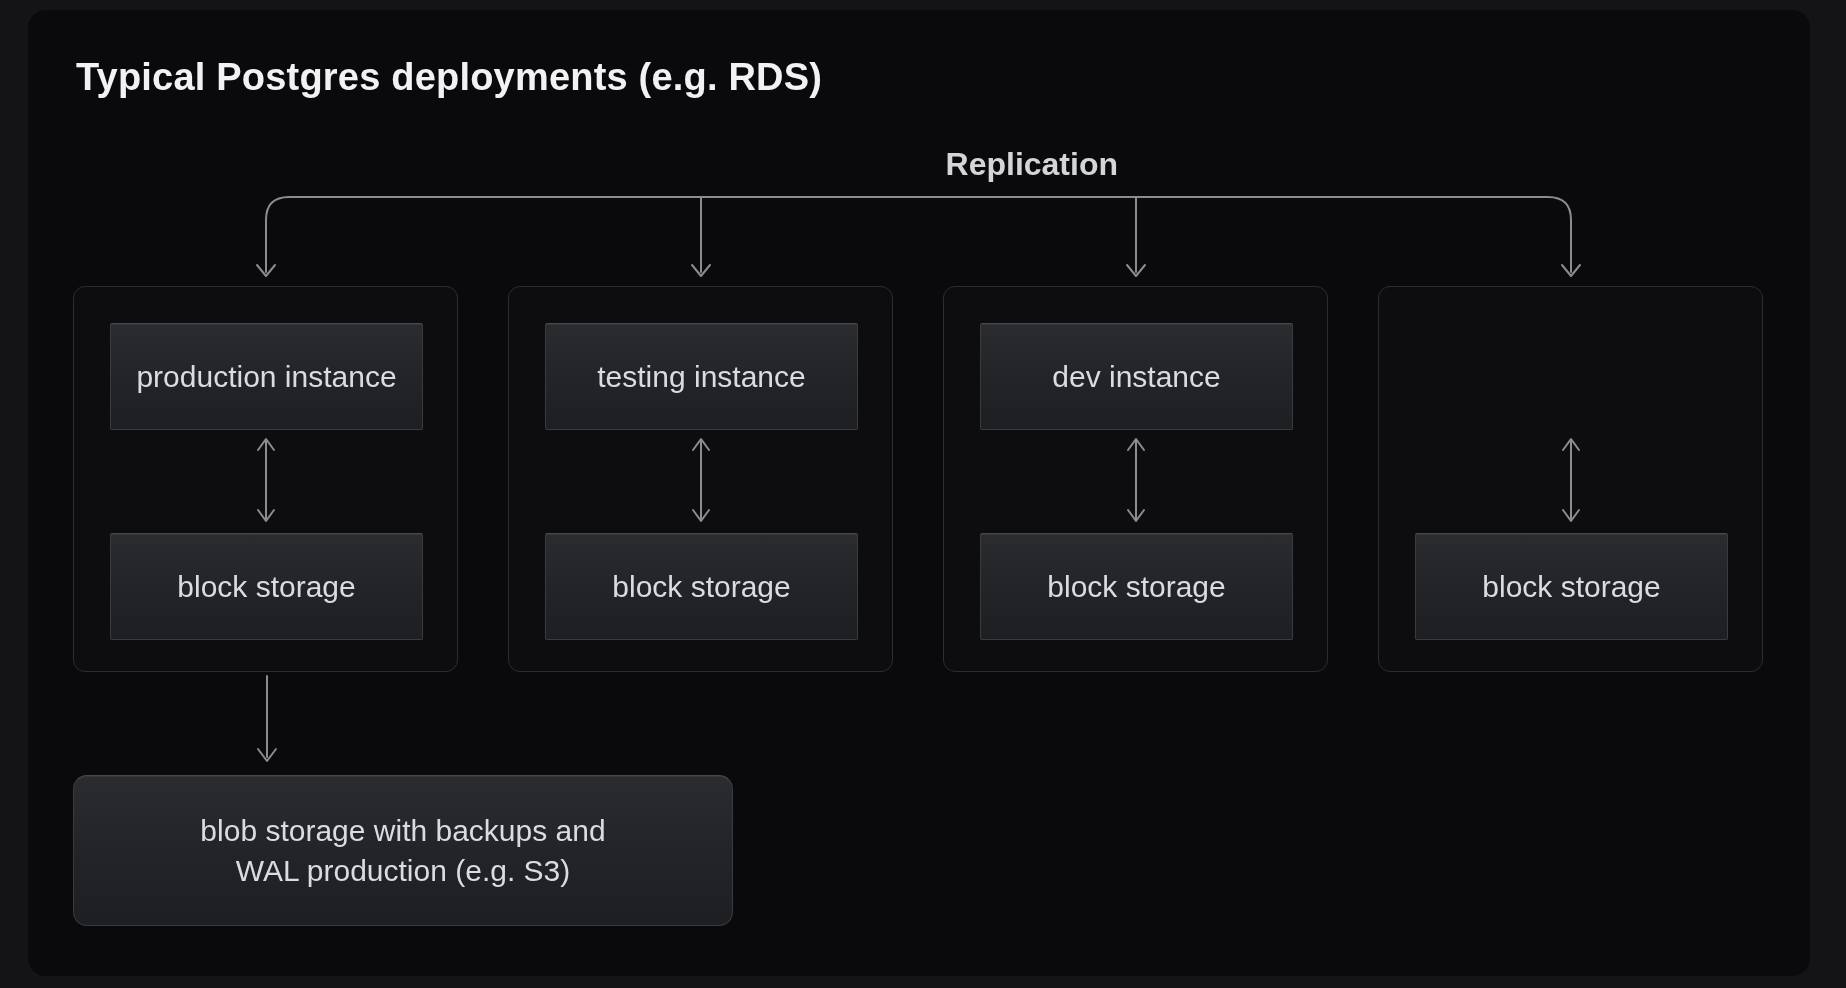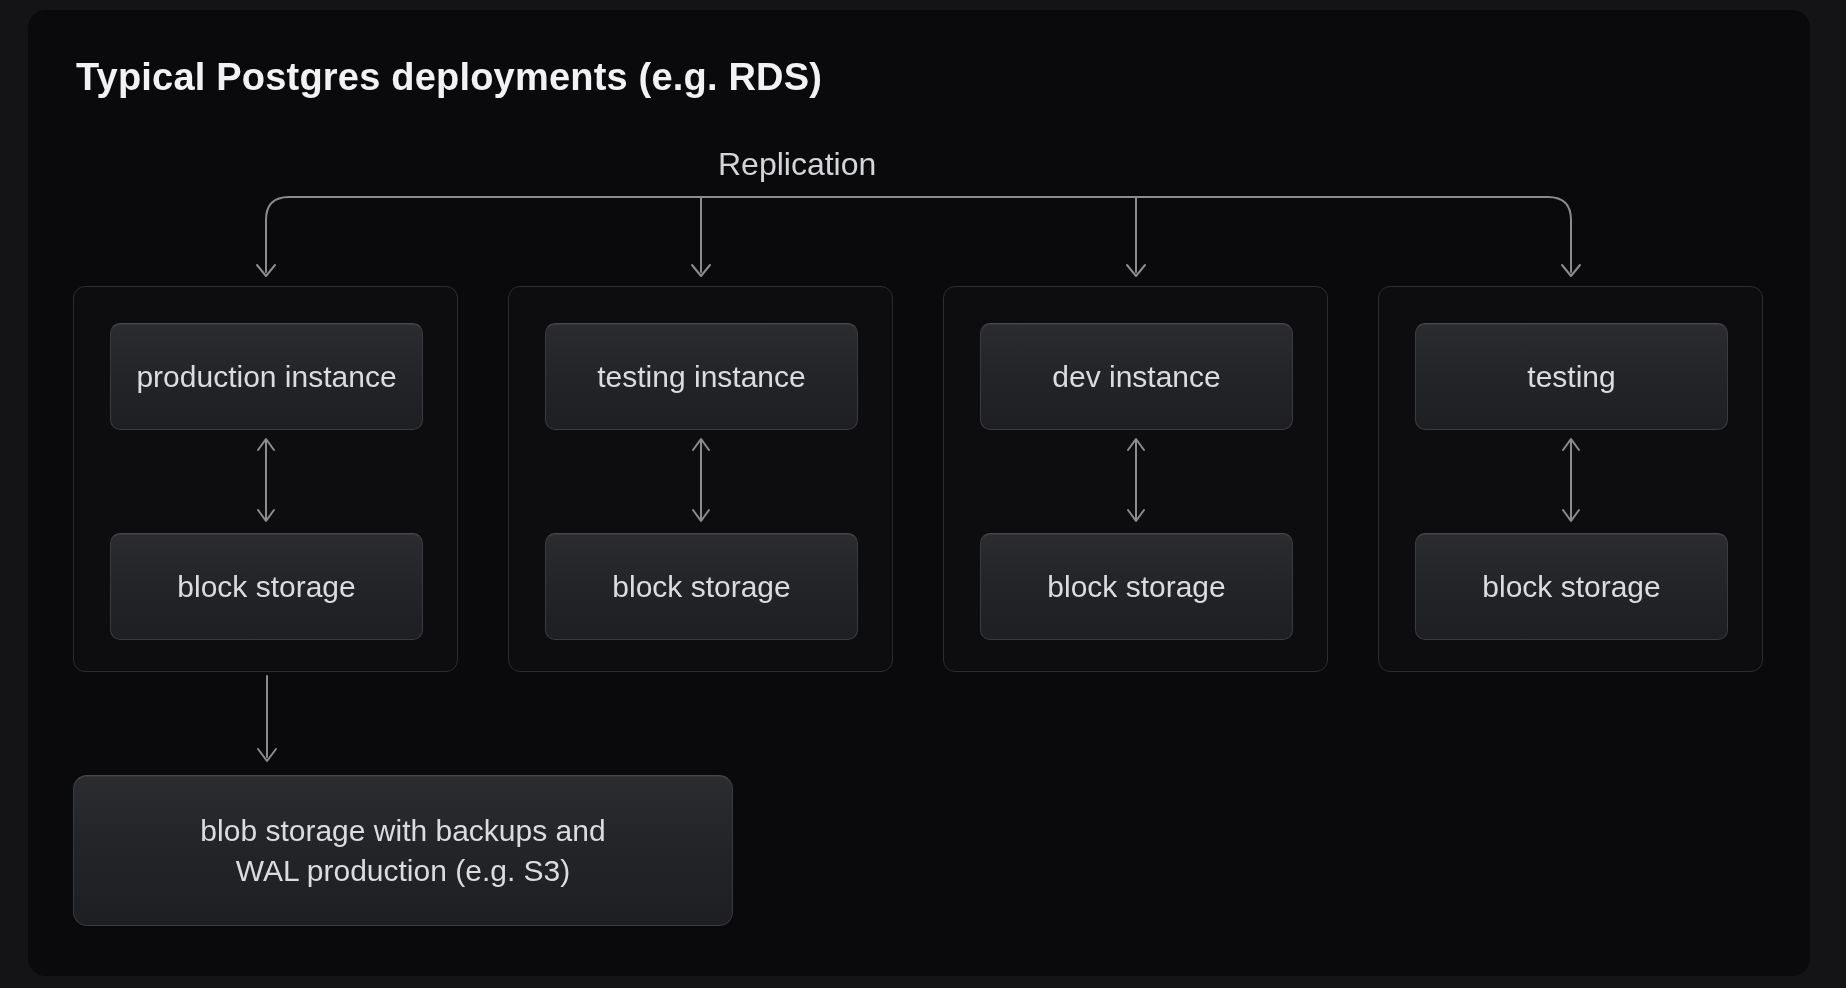--- a/index.html
+++ b/index.html
@@ -44,23 +44,23 @@
     font-weight: 700;
     letter-spacing: 0.2px;
     color: var(--title-text);
     line-height: 42px;
   }
   .replication-label {
     position: absolute;
     left: 718px;
     top: 146px;
     width: 400px;
-    text-align: left;
+    text-align: right;
     font-size: 32px;
-    font-weight: 400;
+    font-weight: 700;
     color: var(--replication-text);
     line-height: 36px;
   }
   .connectors {
     position: absolute;
     left: 0;
     top: 0;
     width: 1846px;
     height: 988px;
     pointer-events: none;
@@ -83,21 +83,21 @@
   }
   .group-1 { left: 73px; }
   .group-2 { left: 508px; }
   .group-3 { left: 943px; padding-left: 16px; }
   .group-4 { left: 1378px; }
   .node {
     position: absolute;
     left: 36px;
     width: 313px;
     height: 107px;
-    border-radius: 10px;
+    border-radius: 2px;
     background: linear-gradient(180deg, var(--node-fill-top) 0%, var(--node-fill-mid) 50%, var(--node-fill-bottom) 100%);
     border: 1px solid var(--node-border);
     border-top-color: var(--node-border-top);
     box-shadow: inset 0 1px 0 rgba(255, 255, 255, 0.05);
     display: flex;
     align-items: center;
     justify-content: center;
     color: var(--label-text);
     font-size: 30px;
     line-height: 34px;
@@ -197,23 +197,20 @@
   <div class="group group-3">
     <div class="node node-instance">
       <span>dev instance</span>
     </div>
     <div class="node node-storage">
       <span>block storage</span>
     </div>
   </div>
 
   <div class="group group-4">
-    <div class="node node-instance">
-      <span>testing</span>
-    </div>
     <div class="node node-storage">
       <span>block storage</span>
     </div>
   </div>
 
   <div class="blob-node">
     <div>blob storage with backups and</div>
     <div>WAL production (e.g. S3)</div>
   </div>
 </div>

